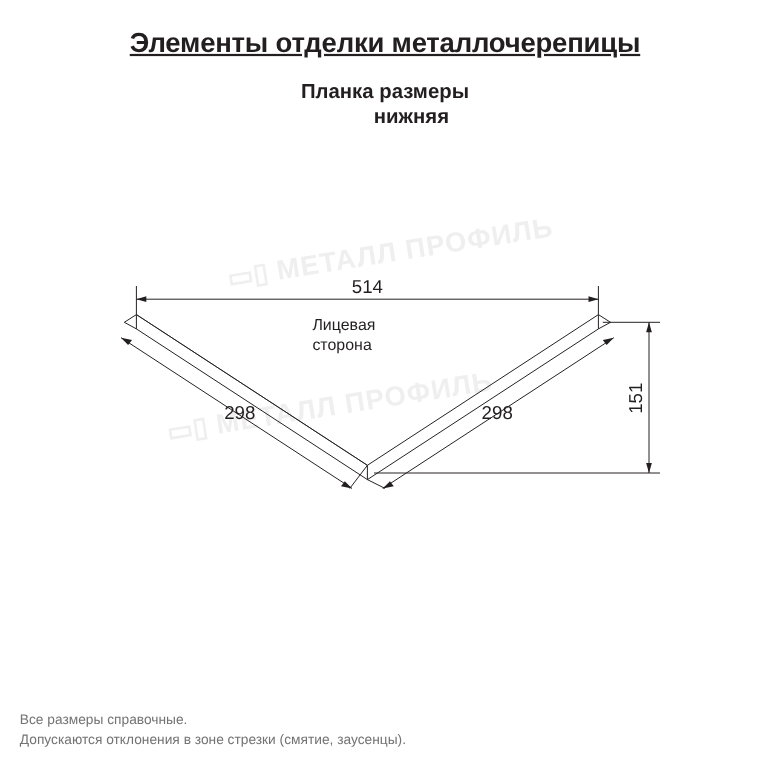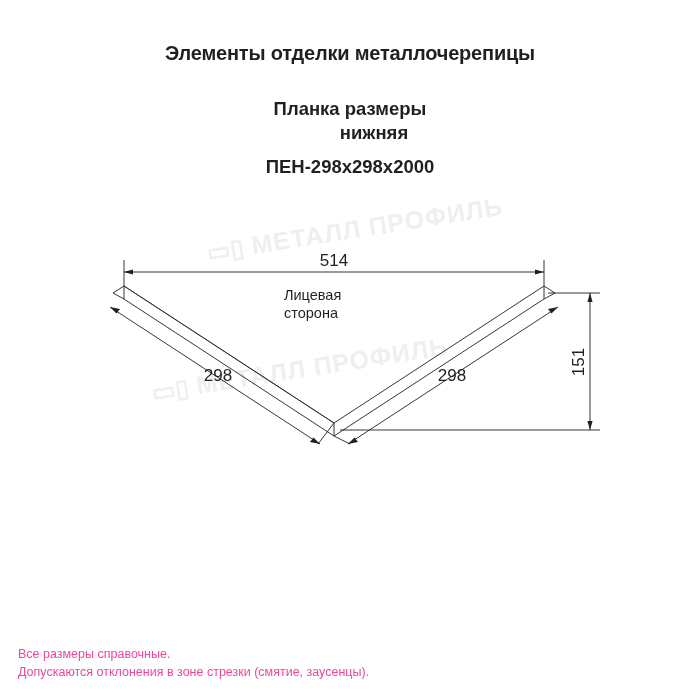--- a/index.html
+++ b/index.html
@@ -26,26 +26,27 @@
 
   
   .header {
     position: absolute;
     top: 0;
     left: 0;
     width: 700px;
     text-align: center;
   }
   .title-main {
-    margin: 16px;
+    margin: 0;
     padding-top: 26px;
-    font-size: 20px;
+    font-size: 25px;
     font-weight: bold;
     letter-spacing: -0.2px;
     line-height: 1.1;
+    text-decoration: underline;
   }
   .title-sub {
     margin: 0;
     padding-top: 17px;
     font-size: 18.5px;
     font-weight: bold;
     line-height: 1.28;
   }
   .title-sub .l2 {
     display: block;
@@ -91,21 +92,21 @@
   .wm1 { top: 215px; left: 205px; }
   .wm2 { top: 355px; left: 150px; }
 
   
   .footer {
     position: absolute;
     left: 18px;
     bottom: 18px;
     font-size: 12.5px;
     line-height: 1.5;
-    color: #ec4899;
+    color: #737373;
   }
   .footer div { white-space: nowrap; }
 
   .dim-text {
     font-family: "Liberation Sans", sans-serif;
     font-size: 17px;
     fill: #231f20;
   }
   .label-text {
     font-family: "Liberation Sans", sans-serif;
@@ -117,21 +118,20 @@
 <body>
 
 <div class="page">
 
   <div class="header">
     <h1 class="title-main">Элементы отделки металлочерепицы</h1>
     <h2 class="title-sub">
       <span>Планка размеры</span>
       <span class="l2">нижняя</span>
     </h2>
-    <p class="title-code">ПЕН-298х298х2000</p>
   </div>
 
   <div class="wm wm1">
     <span class="mark">▭▯</span><span>МЕТАЛЛ ПРОФИЛЬ</span>
   </div>
   <div class="wm wm2">
     <span class="mark">▭▯</span><span>МЕТАЛЛ ПРОФИЛЬ</span>
   </div>
 
   <div class="drawing">

